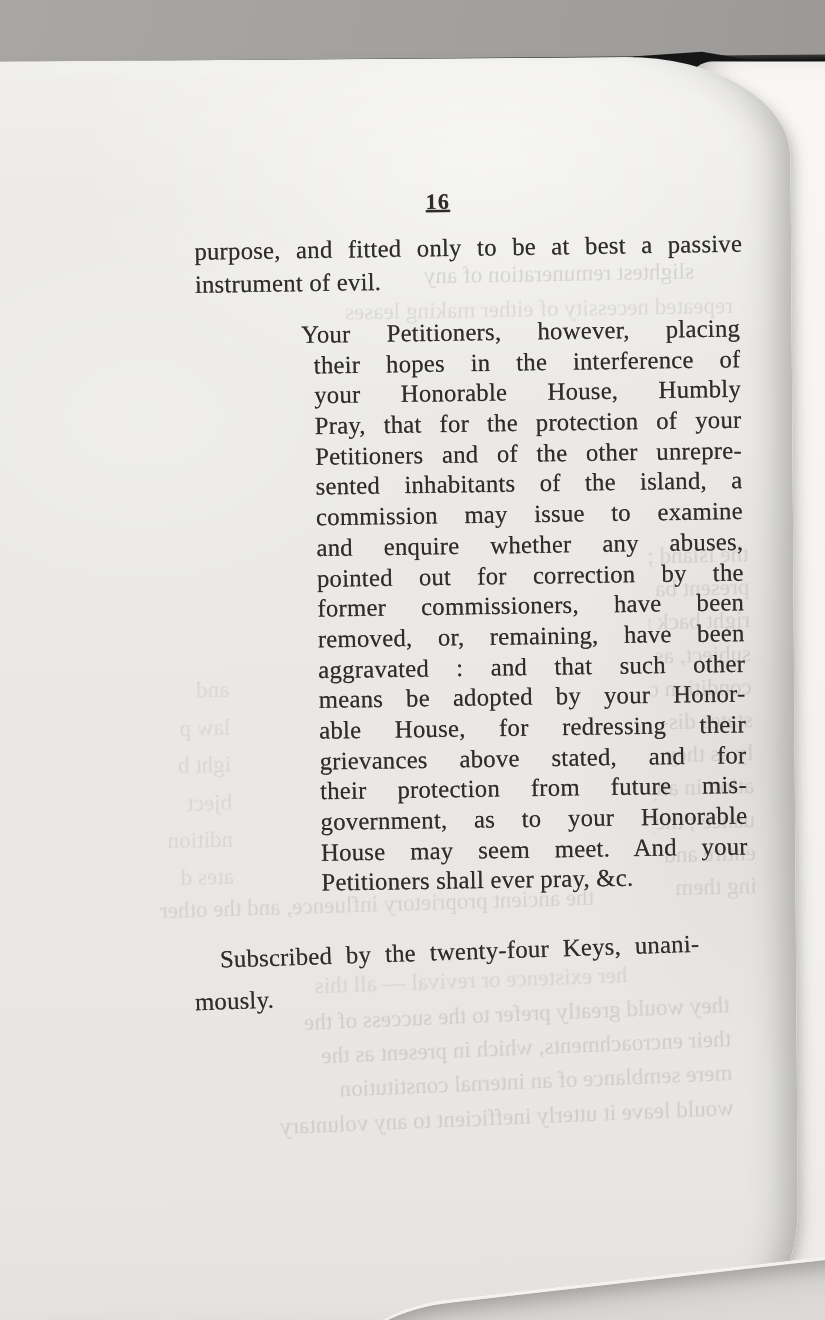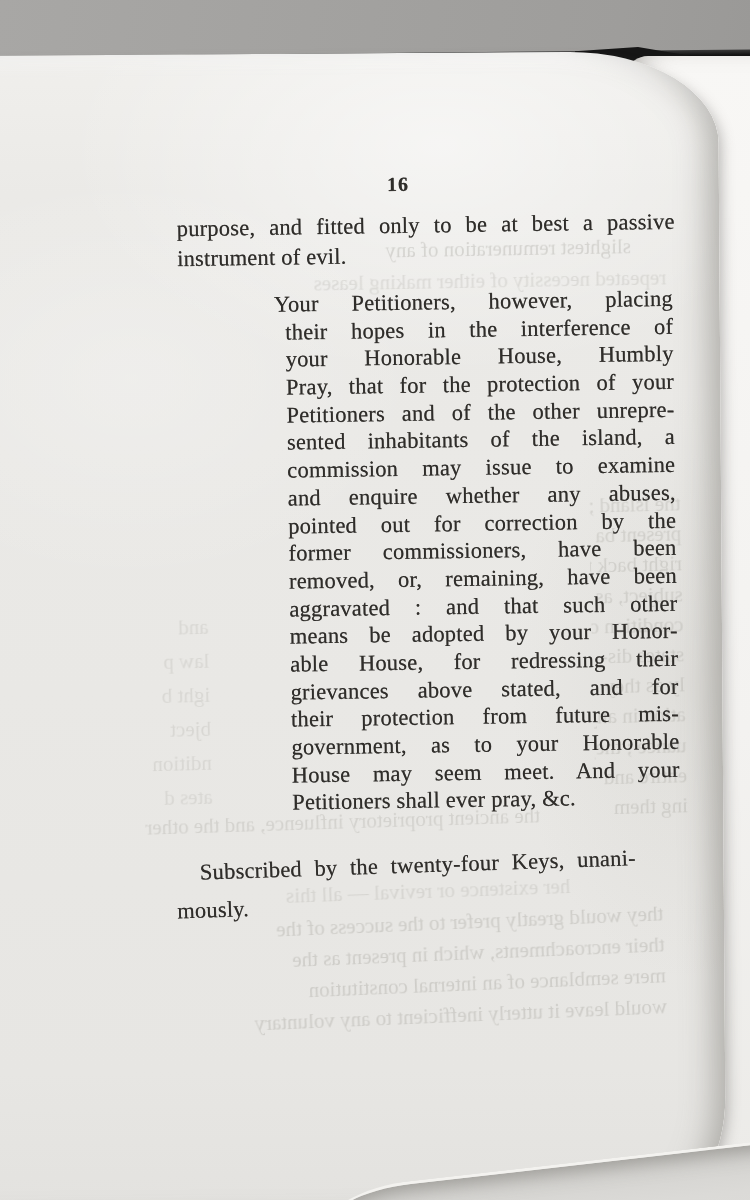--- a/index.html
+++ b/index.html
@@ -64,21 +64,21 @@
   
   .text-layer {
     position: absolute; inset: 0; z-index: 2;
     transform: rotate(-0.45deg); transform-origin: 380px 500px;
     color: var(--ink, #2f2d2a);
     letter-spacing: .2px;
     text-shadow: 0.2px 0.2px 0.3px rgba(40,38,35,.65);
   }
   .page-number {
     position: absolute; left: 396px; top: 120px; width: 44px;
-    text-align: center; font-size: 20px; font-weight: bold; letter-spacing: 1px;
+    text-align: center; font-size: 20px; font-weight: bold; letter-spacing: 1px; text-decoration: underline;
   }
   .para-opening {
     position: absolute; left: 196px; top: 158px; width: 498px;
     font-size: 22.5px; line-height: 30px;
   }
   .petition {
     position: absolute; left: 303px; top: 236px; width: 388px;
     font-size: 22.5px; line-height: 27.7px;
   }
   .jline { text-align: justify; height: 27.7px; overflow: hidden; }

